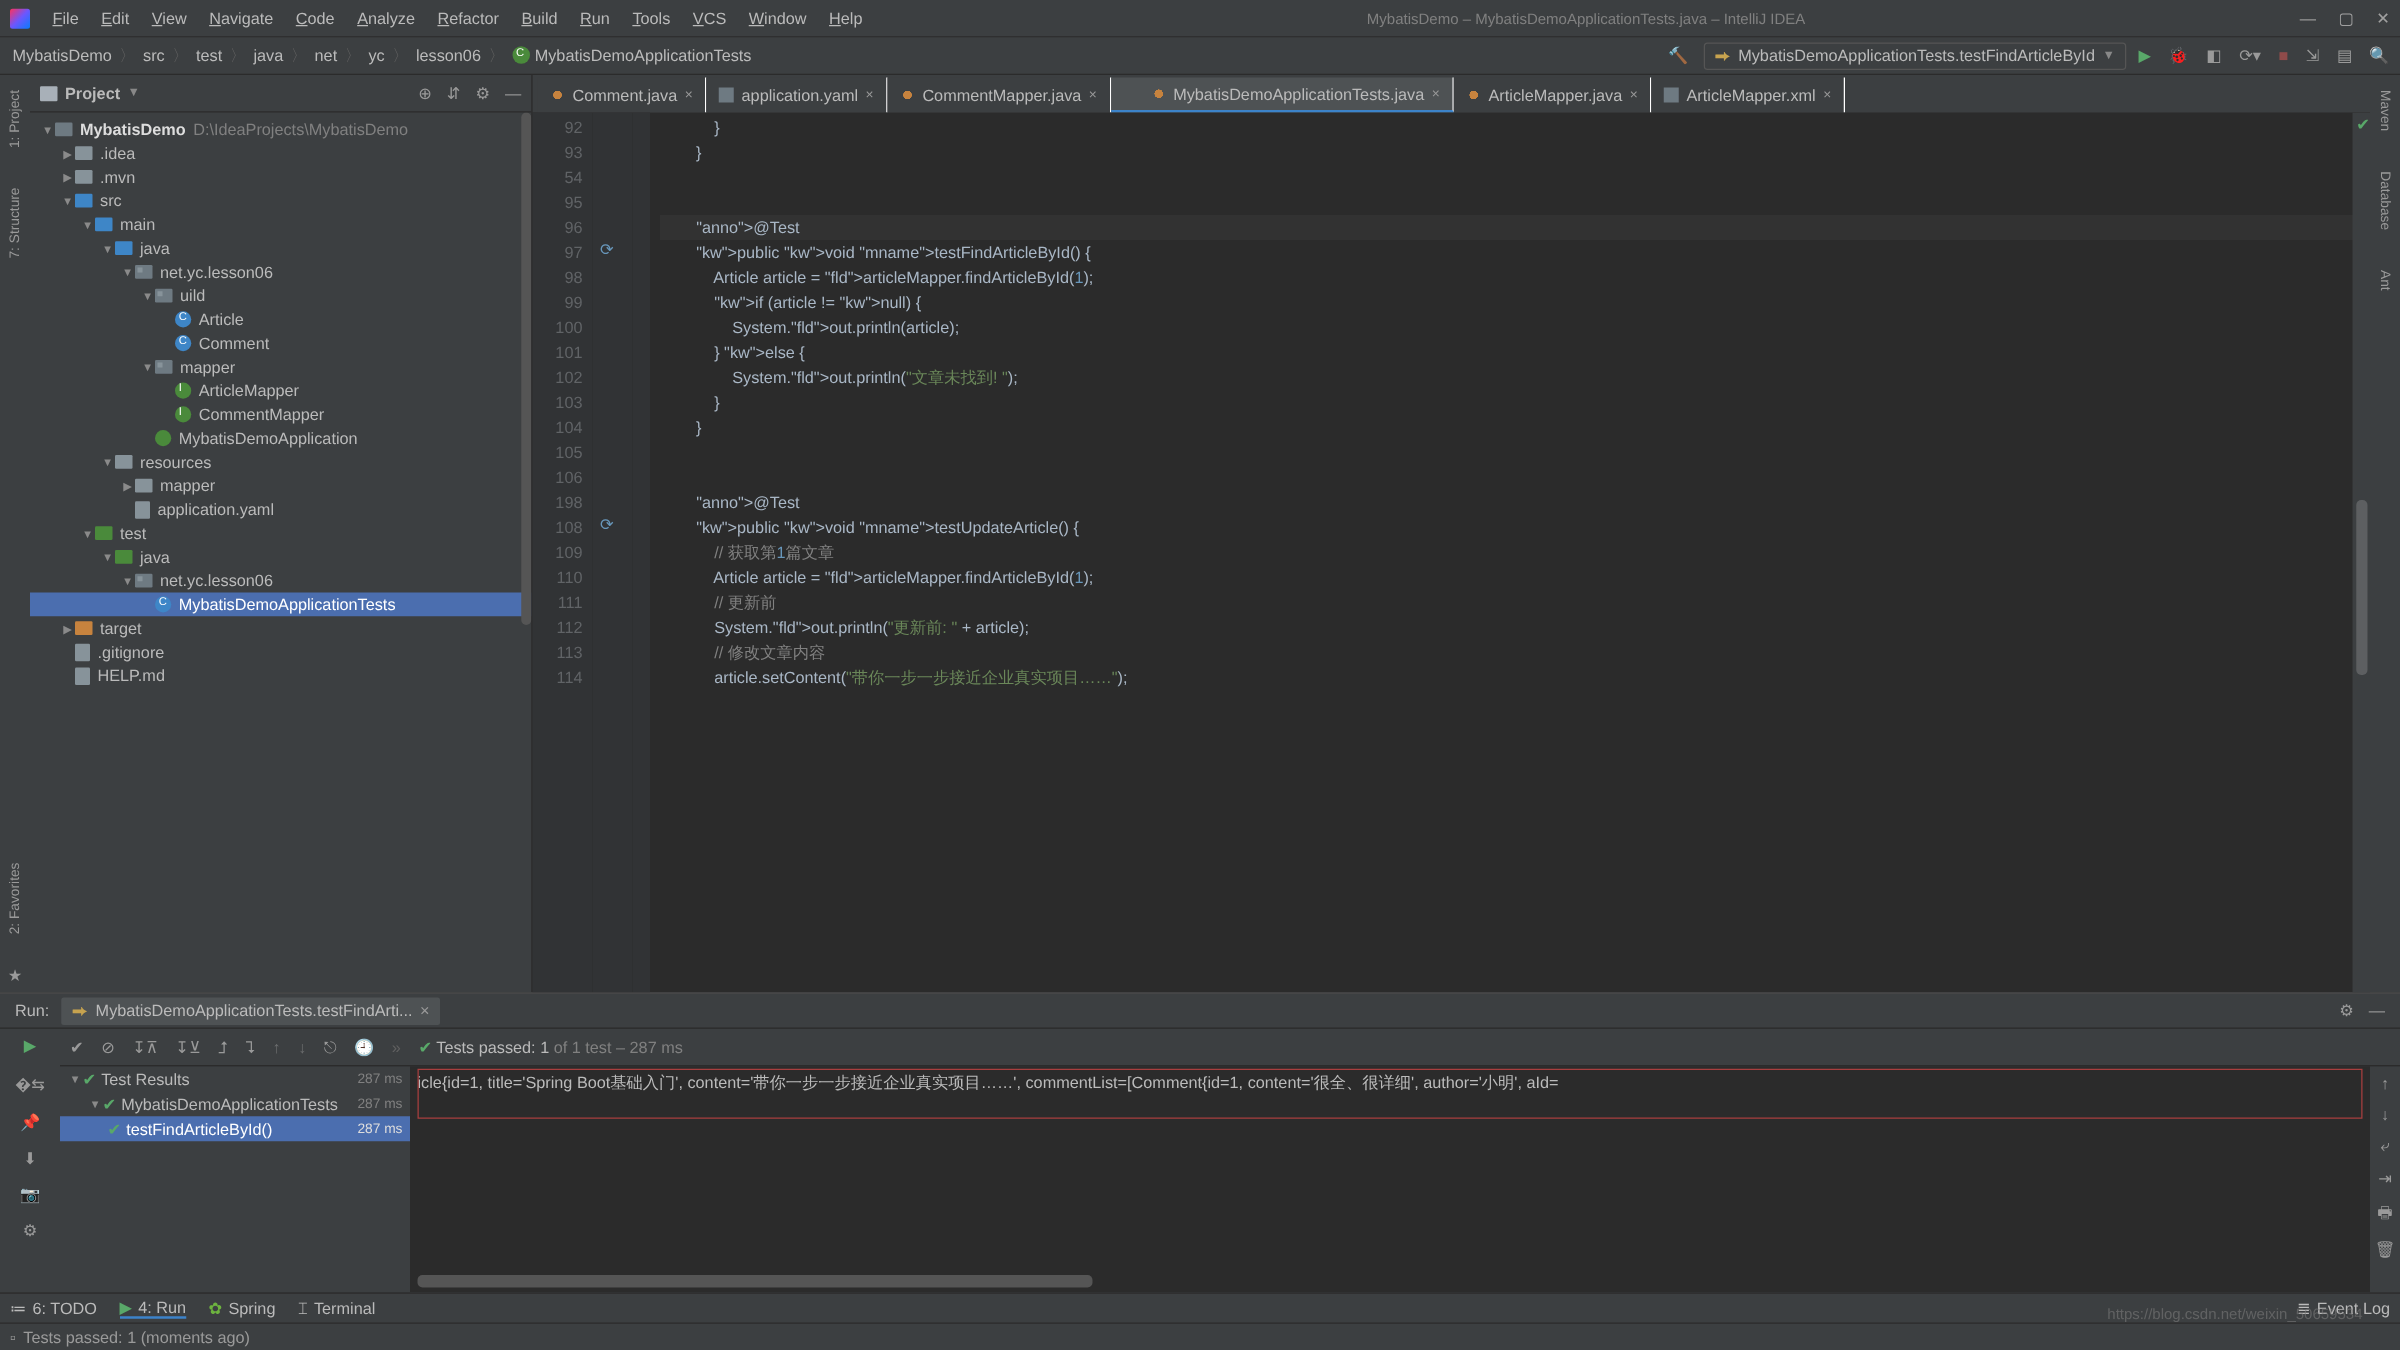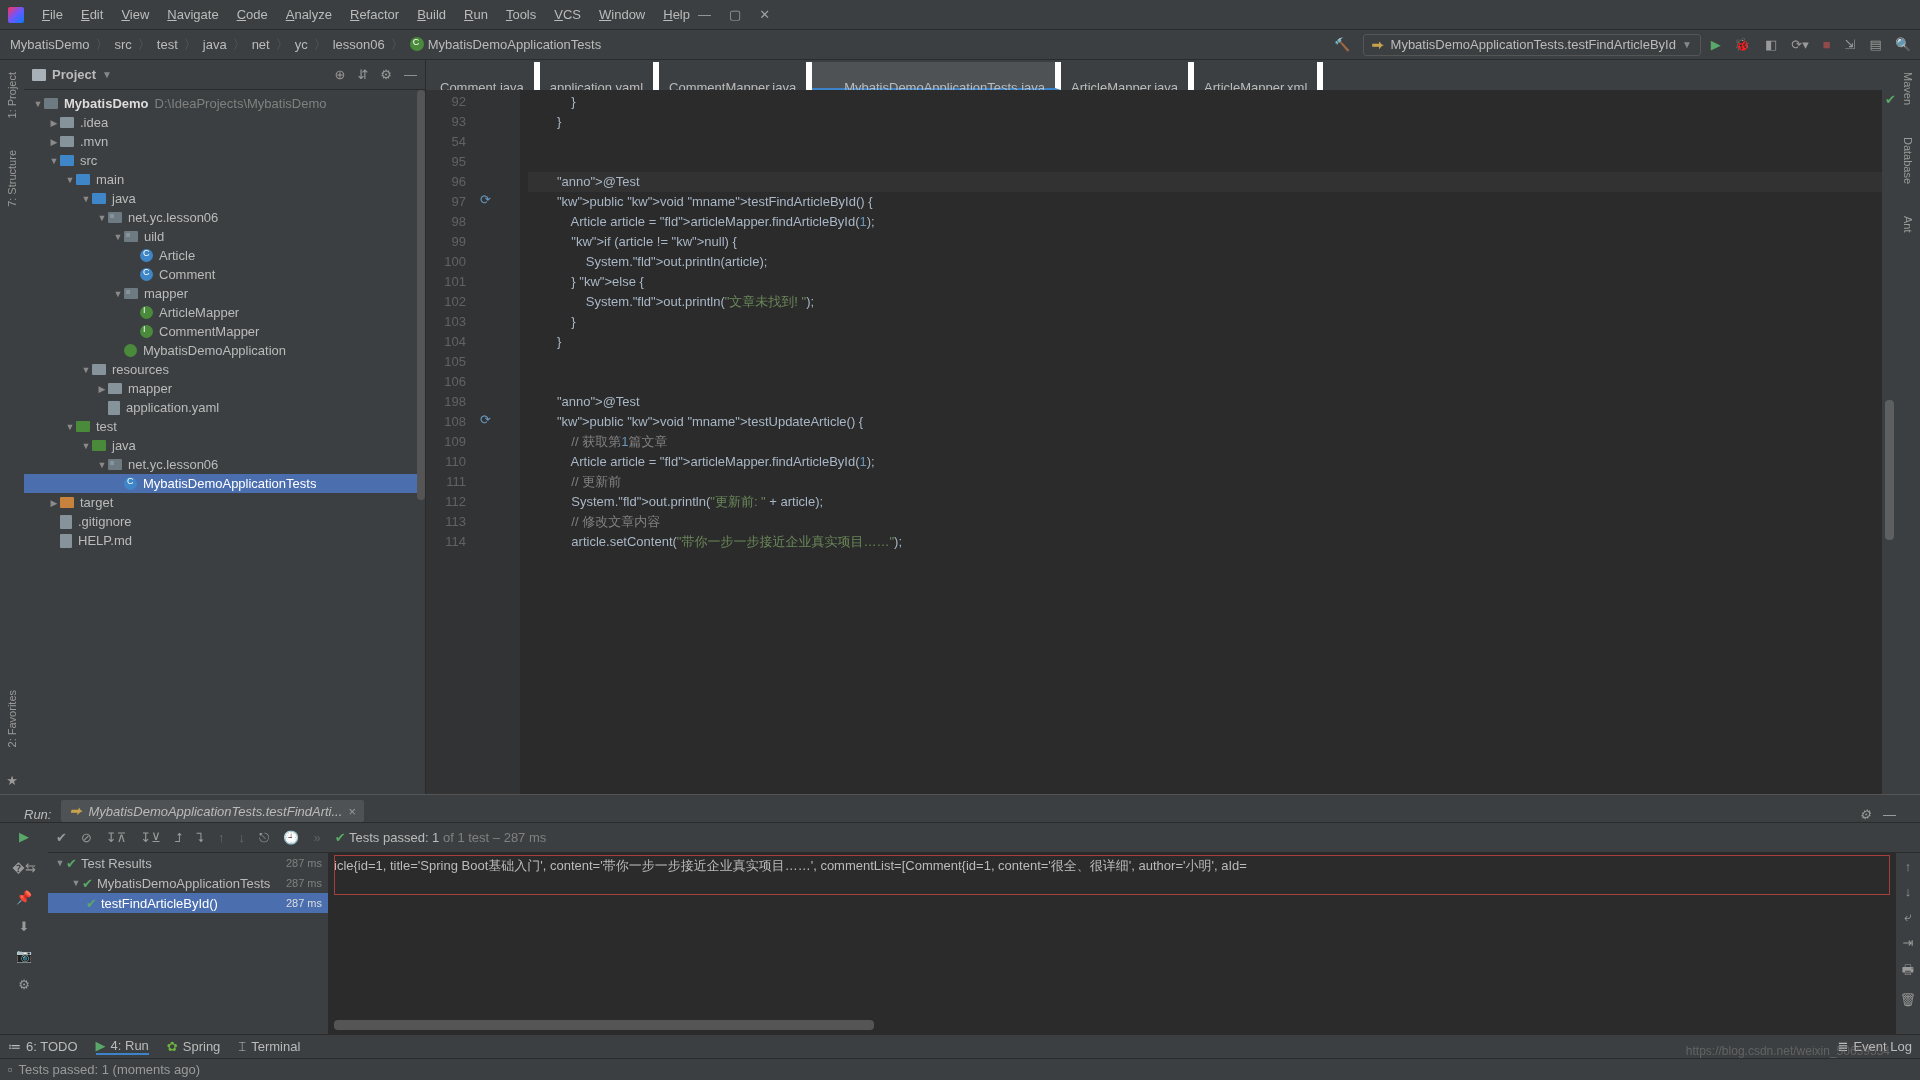--- a/index.html
+++ b/index.html
@@ -63,21 +63,21 @@
 .cls-ico.c { background:#3e86c7; } .cls-ico.c::after { content:"C"; }
 .cls-ico.i { background:#4a8a3b; } .cls-ico.i::after { content:"I"; }
 .cls-ico.s { background:#4a8a3b; } .cls-ico.s::after { content:""; }
 .cls-ico::after { color:#fff; font-size:9px; position:absolute; left:3px; top:-1px; }
 .file-ico { width:12px; height:14px; background:#87939a; display:inline-block; margin-right:6px; border-radius:1px; }
 .tree-row .dim { color:#808080; margin-left:6px; }
 
 
 .editor-area { flex:1; display:flex; flex-direction:column; background:#2b2b2b; overflow:hidden; }
 .tabbar { height:30px; background:#3c3f41; display:flex; align-items:flex-end; padding-left:4px; overflow:hidden; }
-.tab { height:28px; display:flex; align-items:center; padding:0 10px; gap:18px; color:#bbbbbb; border-right:6px solid #ffffff; background:#3c3f41; cursor:default;flex-direction:column; }
+.tab { height:28px; display:flex; align-items:center; padding:0 10px; gap:6px; color:#bbbbbb; border-right:1px solid #ffffff; background:#3c3f41; cursor:default; }
 .tab.active { background:#4e5254; border-bottom:2px solid #3c83c9;padding-left:32px; }
 .tab .close { color:#9a9a9a; font-size:11px; }
 .tab-ico { width:12px; height:12px; display:inline-block; }
 .tab-ico.java { background:radial-gradient(circle,#c7833e 40%,transparent 41%); }
 .tab-ico.yaml { background:#6e7a82; }
 .tab-ico.xml { background:#6e7a82; }
 .editor-body { flex:1; display:flex; overflow:hidden; position:relative; }
 .gutter-ln { width:48px; background:#313335; color:#606366; text-align:right; padding:2px 8px 2px 0; font-family:"JetBrains Mono",Consolas,monospace; font-size:13px; line-height:20px; }
 .gutter-marks { width:32px; background:#313335; position:relative; }
 .gutter-marks .mark { position:absolute; left:6px; width:14px; height:14px; }
@@ -88,21 +88,21 @@
 .code .current { background:#323232; }
 .str { color:#6a8759; }
 .num { color:#6897bb; }
 .cmt { color:#808080; }
 .editor-scroll { position:absolute; right:0; top:0; width:14px; height:100%; background:#3c3f41; }
 .editor-scroll .thumb { position:absolute; right:2px; top:310px; width:9px; height:140px; background:#5d5f61; border-radius:4px; }
 .editor-scroll .ok { position:absolute; right:0; top:2px; color:#59a869; }
 
 
 .run-tw { height:240px; background:#2b2b2b; display:flex; flex-direction:column; border-top:1px solid #555; }
-.run-header { height:28px; background:#3c3f41; display:flex; align-items:flex-end; padding:0 24px; border-bottom:1px solid #2b2b2b;font-style:italic; }
+.run-header { height:28px; background:#3c3f41; display:flex; align-items:center; padding:0 12px; border-bottom:1px solid #2b2b2b; }
 .run-header .lbl { color:#bbbbbb; margin-right:10px; }
 .run-header .run-tab { display:flex; align-items:center; gap:6px; background:#4e5254; padding:3px 8px; border-radius:2px; }
 .run-header .hspacer { flex:1; }
 .run-body { flex:1; display:flex; overflow:hidden; }
 .run-left { width:48px; background:#3c3f41; display:flex; flex-direction:column; align-items:center; padding-top:6px; gap:14px; color:#9a9a9a; }
 .run-left .g { color:#59a869; }
 .run-mid { flex:1; display:flex; flex-direction:column; overflow:hidden; }
 .run-toolbar { height:30px; background:#3c3f41; display:flex; align-items:center; padding:0 8px; gap:14px; color:#9a9a9a; border-bottom:1px solid #2b2b2b; }
 .run-toolbar .pass { color:#bbbbbb; }
 .run-toolbar .pass .g { color:#59a869; }
@@ -142,20 +142,21 @@
         <span class="menu-item"><u>C</u>ode</span>
         <span class="menu-item"><u>A</u>nalyze</span>
         <span class="menu-item"><u>R</u>efactor</span>
         <span class="menu-item"><u>B</u>uild</span>
         <span class="menu-item"><u>R</u>un</span>
         <span class="menu-item"><u>T</u>ools</span>
         <span class="menu-item"><u>V</u>CS</span>
         <span class="menu-item"><u>W</u>indow</span>
         <span class="menu-item"><u>H</u>elp</span>
       </div>
+    <div class="title">MybatisDemo – MybatisDemoApplicationTests.java – IntelliJ IDEA</div>
     <div class="win-controls">
       <span>—</span>
       <span>▢</span>
       <span>✕</span>
     </div>
   </div>
 
   <div class="navbar">
     <div class="breadcrumb" id="breadcrumb">
         <span class="bc-item"><span>MybatisDemo</span></span>

